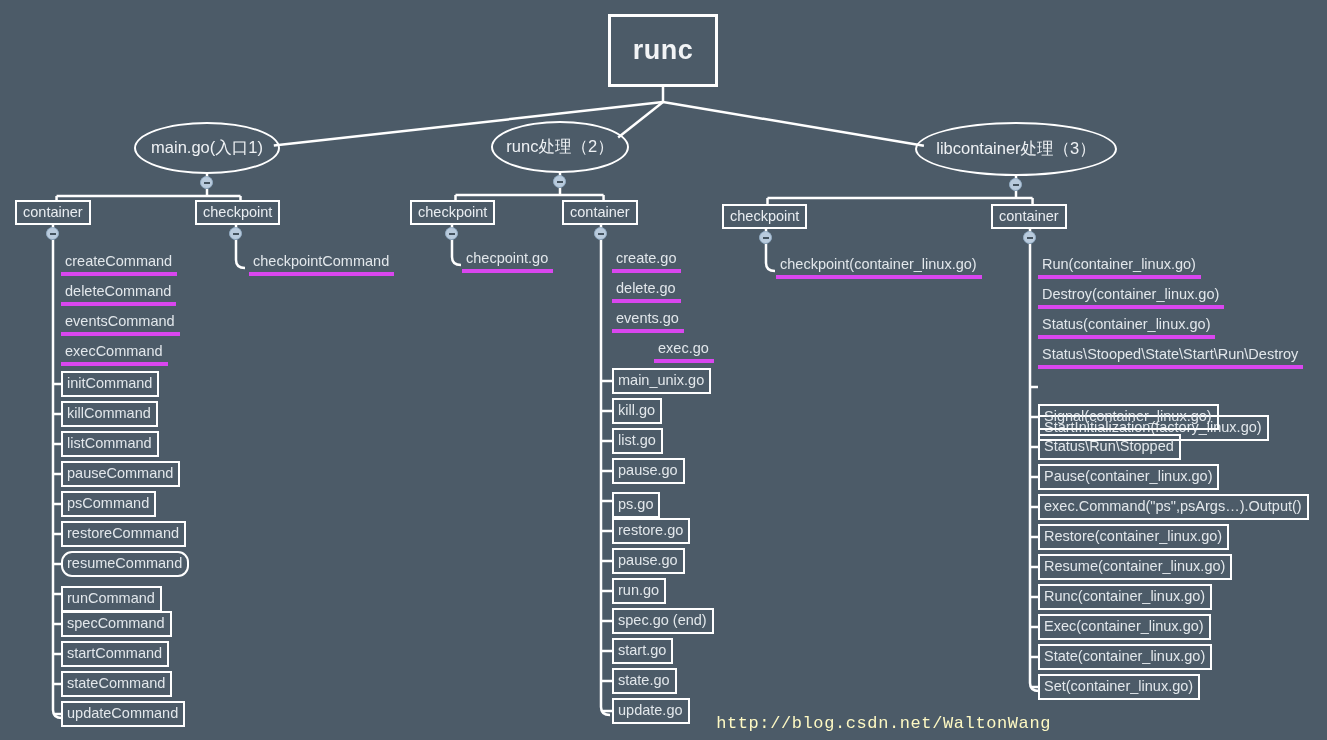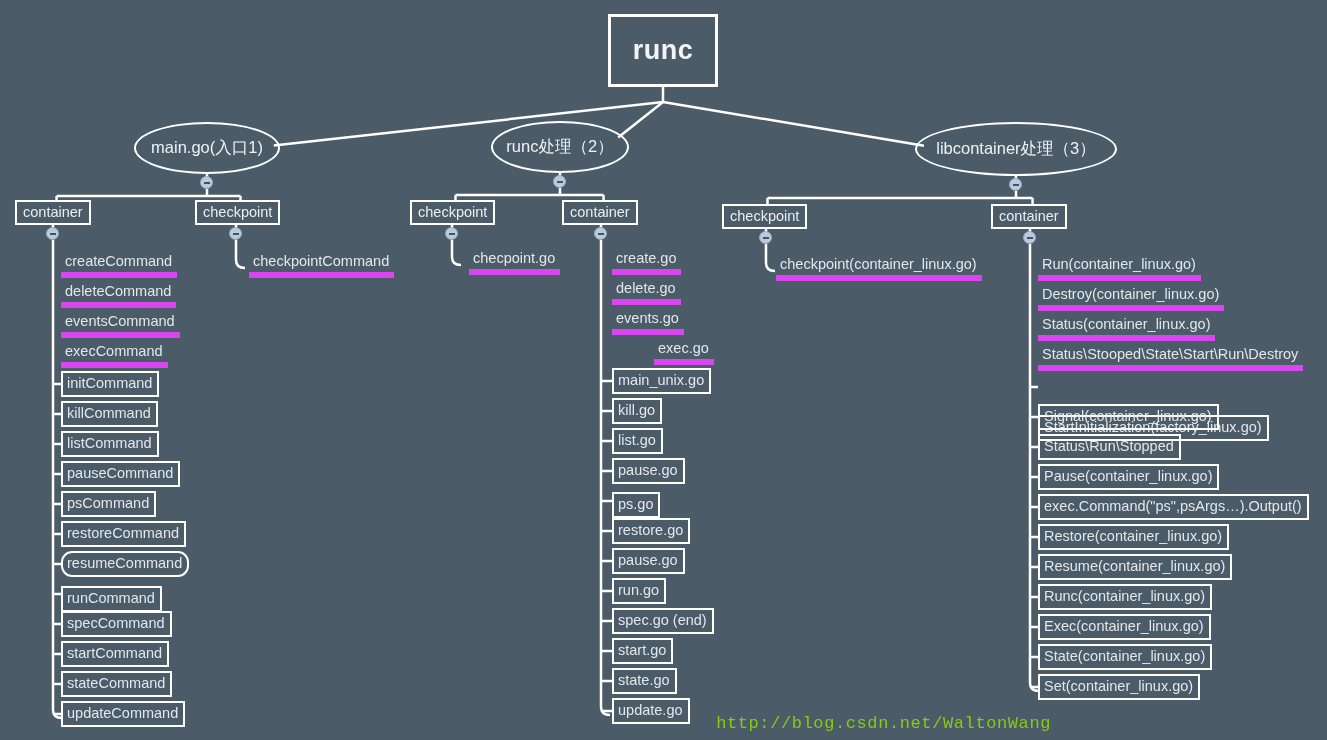--- a/index.html
+++ b/index.html
@@ -63,21 +63,21 @@
     font-size: 14.5px;
     white-space: nowrap;
     line-height: 19px;
     padding: 1px 5px 2px 4px;
     background: transparent;
   }
   .leaf.boxed {
     border: 2.5px solid #ffffff;
   }
   .leaf.underlined {
-    border-bottom: 6px solid #d946ef;
+    border-bottom: 4px solid #d946ef;
     padding-bottom: 1px;
   }
 
   
   .handle {
     position: absolute;
     width: 13px; height: 13px;
     border-radius: 50%;
     background: #b9cbdd;
     border: 1px solid #94aec6;
@@ -89,21 +89,21 @@
     width: 6px; height: 1.6px;
     background: #44535f;
   }
 
   
   .watermark {
     position: absolute;
     right: 10px; bottom: 7px;
     font-family: "Liberation Mono", monospace;
     font-size: 17px;
-    color: #84cc16;
+    color: #fef9c3;
     letter-spacing: .6px;
     white-space: nowrap;
   }
 </style>
 </head>
 <body>
 
 <div id="stage">
 
   <svg id="edges" viewBox="0 0 1327 740" width="1327" height="740" xmlns="http://www.w3.org/2000/svg">
@@ -210,21 +210,21 @@
       <div class="handle" style="left: 229px; top: 227px;"></div>
       <div class="leaf underlined" style="left: 249px; top: 251px;"><span>checkpointCommand</span></div>
       <div class="ellipse" style="left: 491px; top: 121px; width: 138px; height: 52px;">
         <span>runc处理（2）</span>
       </div>
       <div class="handle" style="left: 553px; top: 175px;"></div>
       <div class="grp-box" style="left: 410px; top: 200px; height: 25px;">
         <span>checkpoint</span>
       </div>
       <div class="handle" style="left: 445px; top: 227px;"></div>
-      <div class="leaf underlined" style="left: 462px; top: 248px; margin-left: 7px;"><span>checpoint.go</span></div>
+      <div class="leaf underlined" style="left: 462px; top: 248px;"><span>checpoint.go</span></div>
       <div class="grp-box" style="left: 562px; top: 200px; height: 25px;">
         <span>container</span>
       </div>
       <div class="handle" style="left: 594px; top: 227px;"></div>
       <div class="leaf underlined" style="left: 612px; top: 248px;"><span>create.go</span></div>
       <div class="leaf underlined" style="left: 612px; top: 278px;"><span>delete.go</span></div>
       <div class="leaf underlined" style="left: 612px; top: 308px;"><span>events.go</span></div>
       <div class="leaf underlined" style="left: 612px; top: 338px; margin-left: 42px;"><span>exec.go</span></div>
       <div class="leaf boxed" style="left: 612px; top: 368px;"><span>main_unix.go</span></div>
       <div class="leaf boxed" style="left: 612px; top: 398px;"><span>kill.go</span></div>

